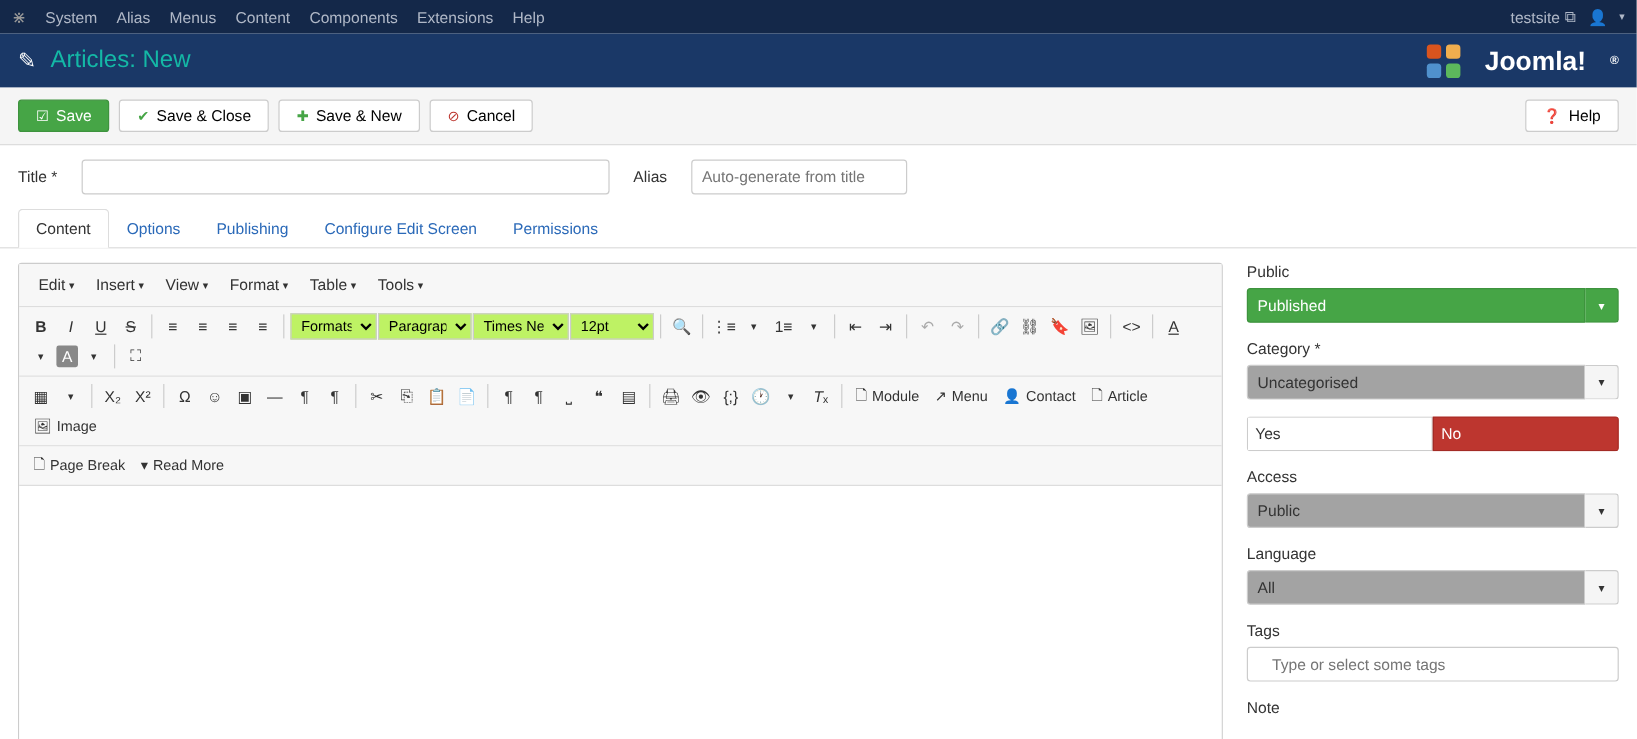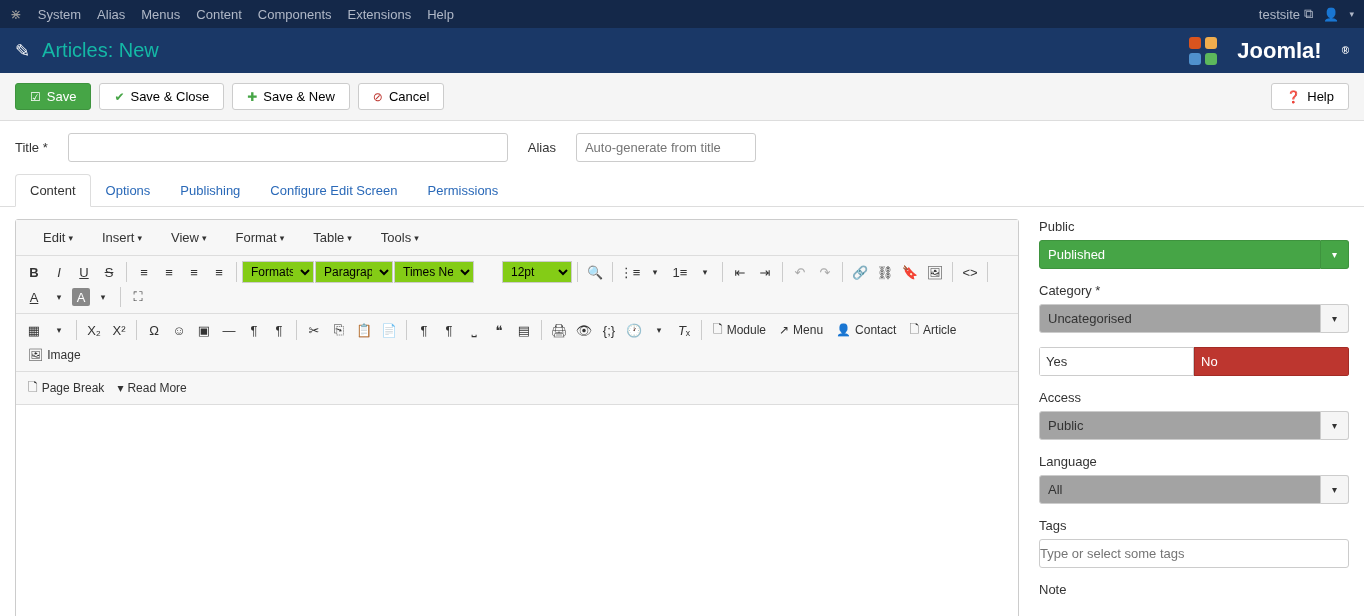--- a/index.html
+++ b/index.html
@@ -49,41 +49,41 @@
 .tab.active { color: #333; border: 1px solid #ddd; border-bottom: 1px solid #fff; margin-bottom: -1px; border-radius: 4px 4px 0 0; background: #fff; }
 
 
 .content-wrap { display: flex; padding: 12px 15px; gap: 20px; }
 .editor-col { flex: 1; }
 .sidebar-col { width: 310px; }
 
 
 .editor-box { border: 1px solid #ccc; border-radius: 3px; background: #f0f0f0; }
 .editor-menubar { display: flex; padding: 6px 8px; gap: 2px; border-bottom: 1px solid #ddd; background: #f7f7f7; }
-.menubar-item { padding: 4px 8px; font-size: 13px; cursor: pointer; display: flex; align-items: center; gap: 3px; margin-left: 11px; }
+.menubar-item { padding: 4px 8px; font-size: 13px; cursor: pointer; display: flex; align-items: center; gap: 3px; }
 .caret { font-size: 9px; }
 .editor-toolbar { display: flex; flex-wrap: wrap; padding: 4px 6px; gap: 1px; border-bottom: 1px solid #ddd; background: #f7f7f7; align-items: center; }
 .tb-btn { width: 24px; height: 24px; display: inline-flex; align-items: center; justify-content: center; cursor: pointer; font-size: 13px; border-radius: 2px; }
 .tb-sep { width: 1px; height: 20px; background: #ccc; margin: 0 4px; }
-.tb-select { border: 1px solid #ccc; background: #84cc16; font-size: 12px; padding: 2px 4px; height: 22px; cursor: pointer; }
+.tb-select { border: 1px solid #ccc; background: #bef264; font-size: 12px; padding: 2px 4px; height: 22px; cursor: pointer; }
 .tb-lbl-btn { display: inline-flex; align-items: center; gap: 4px; padding: 2px 6px; cursor: pointer; font-size: 12px; height: 24px; }
 .editor-body { background: #fff; min-height: 280px; }
 
 
 .side-group { margin-bottom: 14px; }
 .side-label { font-size: 13px; margin-bottom: 6px; display: block; }
 .side-select { display: flex; }
 .side-select-main { flex: 1; border: 1px solid #ccc; border-radius: 3px 0 0 3px; padding: 6px 8px; font-size: 13px; background: #a3a3a3; }
 .side-select-caret { width: 28px; border: 1px solid #ccc; border-left: none; border-radius: 0 3px 3px 0; background: #f5f5f5; display: flex; align-items: center; justify-content: center; cursor: pointer; font-size: 10px; }
 .status-published .side-select-main { background: #46a546; color: #fff; border-color: #3e933e; }
 .status-published .side-select-caret { background: #46a546; color: #fff; border-color: #3e933e; }
 .yn-group { display: flex; border-radius: 3px; overflow: hidden; }
 .yn-btn { flex: 1; padding: 6px; font-size: 13px; border: 1px solid #ccc; cursor: pointer; background: #fff; }
 .yn-btn.active-no { background: #bd362f; color: #fff; border-color: #a32b25; }
-.side-input { width: 100%; border: 1px solid #ccc; border-radius: 3px; padding: 6px 0; font-size: 13px; }
+.side-input { width: 100%; border: 1px solid #ccc; border-radius: 3px; padding: 6px 20px; font-size: 13px; }
 </style>
 </head>
 <body>
 
 <div class="admin-bar">
   <div class="admin-bar-left">
     <span class="joomla-icon">⋇</span>
     <a>System</a>
     <a>Alias</a>
     <a>Menus</a>
@@ -209,21 +209,21 @@
           </span>
         <span class="tb-sep"></span>
         <span class="tb-btn">≡</span>
         <span class="tb-btn">≡</span>
         <span class="tb-btn">≡</span>
         <span class="tb-btn">≡</span>
         <span class="tb-sep"></span>
         <select class="tb-select" style="width:72px;"><option>Formats</option></select>
         <select class="tb-select" style="width:78px;"><option>Paragraph</option></select>
         <select class="tb-select" style="width:80px;"><option>Times Ne...</option></select>
-        <select class="tb-select" style="width:70px;margin-left:27px;"><option>12pt</option></select>
+        <select class="tb-select" style="width:70px;"><option>12pt</option></select>
         <span class="tb-sep"></span>
         <span class="tb-btn">🔍</span>
         <span class="tb-sep"></span>
         <span class="tb-btn">⋮≡</span>
         <span class="tb-btn" style="font-size:9px;">▾</span>
         <span class="tb-btn">1≡</span>
         <span class="tb-btn" style="font-size:9px;">▾</span>
         <span class="tb-sep"></span>
         <span class="tb-btn">⇤</span>
         <span class="tb-btn">⇥</span>

